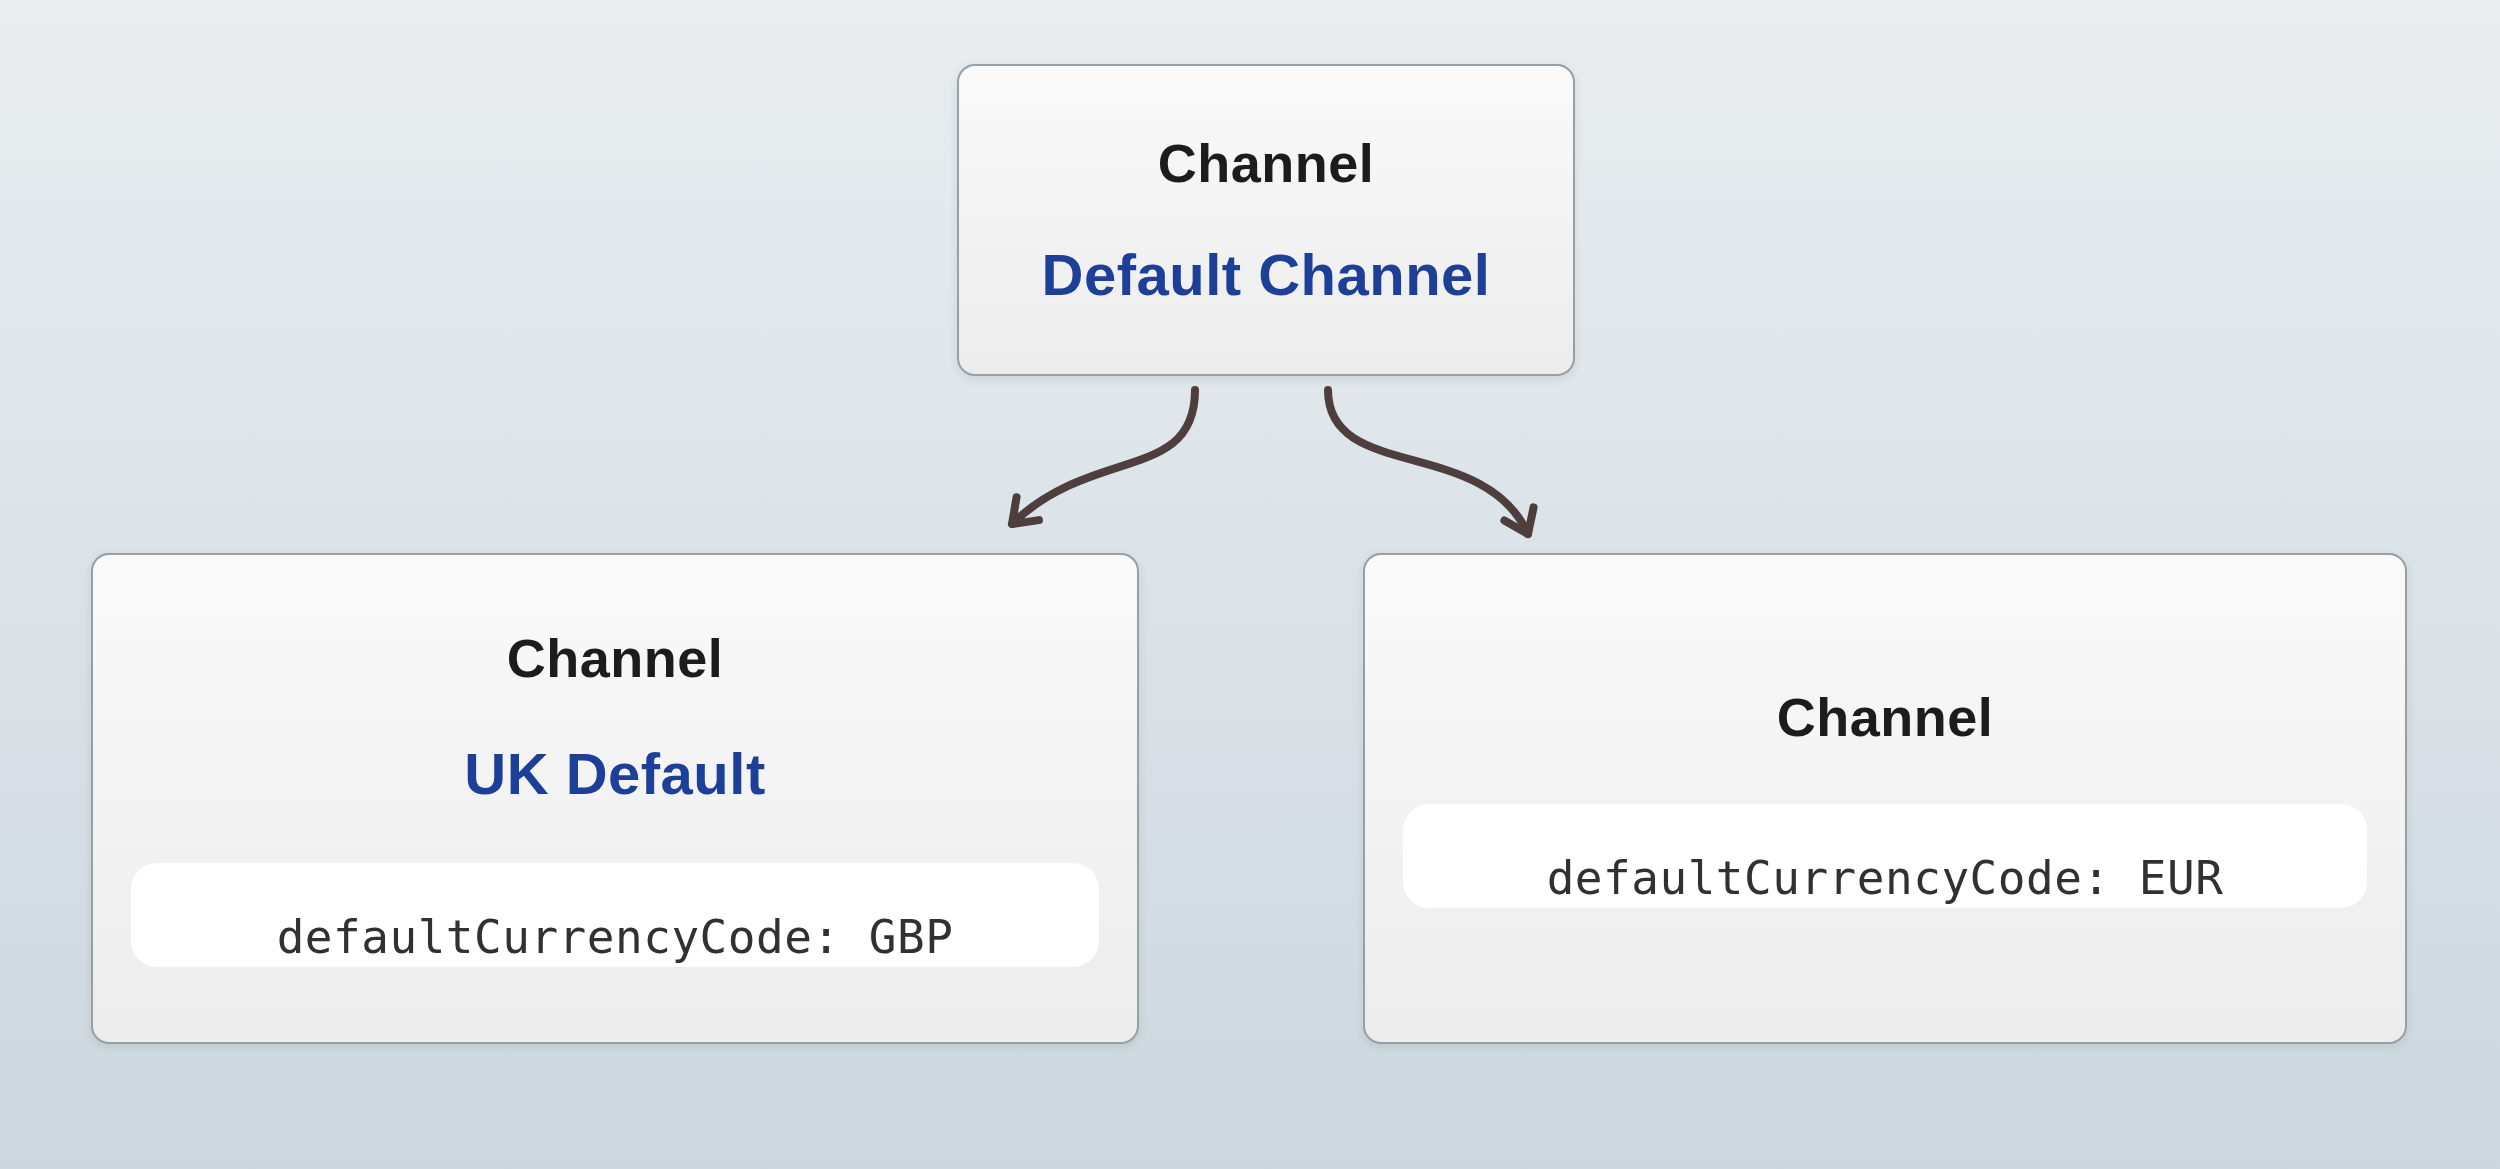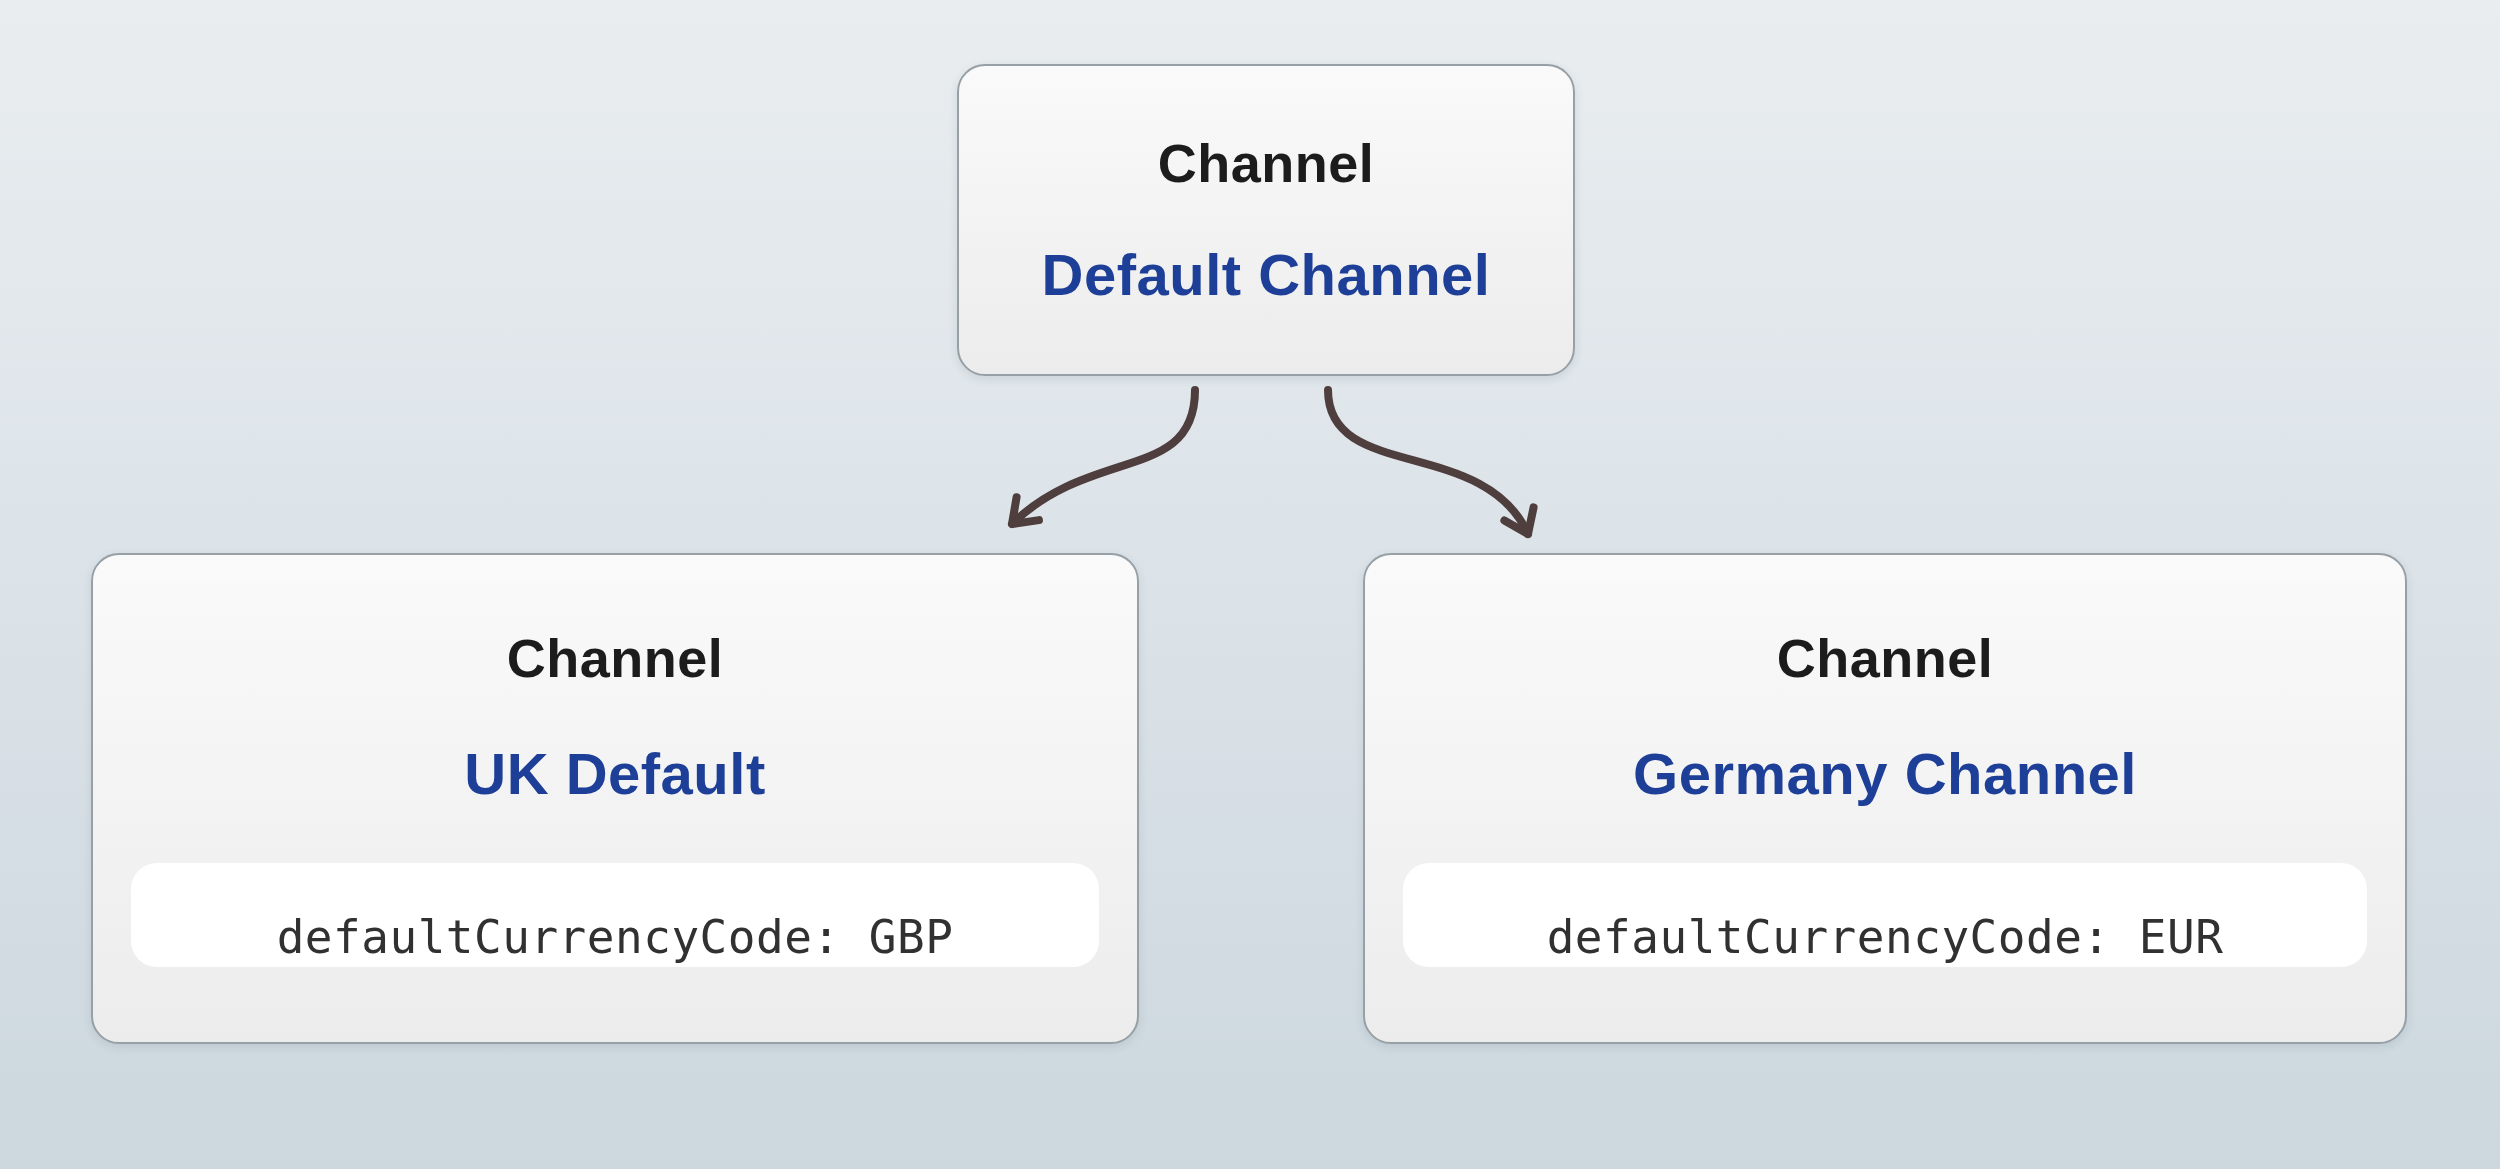--- a/index.html
+++ b/index.html
@@ -23,21 +23,21 @@
     left: 0;
     top: 0;
     width: 2500px;
     height: 1169px;
     pointer-events: none;
   }
   .node {
     position: absolute;
     background: linear-gradient(180deg, #fafafa 0%, #ececec 100%);
     border: 2px solid #96a0a6;
-    border-radius: 28px;
+    border-radius: 18px;
     box-shadow: 0 3px 10px rgba(60, 70, 80, 0.12);
     display: flex;
     flex-direction: column;
     align-items: center;
     justify-content: center;
   }
   .node-root {
     left: 957px;
     top: 64px;
     width: 614px;
@@ -113,19 +113,18 @@
   <div class="node node-left">
     <div class="node-type">Channel</div>
     <div class="node-name">UK Default</div>
     <div class="attr-pill">
       <span class="attr-text">defaultCurrencyCode: GBP</span>
     </div>
   </div>
 
   <div class="node node-right">
     <div class="node-type">Channel</div>
-    <div class="node-name">Germany Channel</div>
     <div class="attr-pill">
       <span class="attr-text">defaultCurrencyCode: EUR</span>
     </div>
   </div>
 
 </div>
 
 </body></html>

